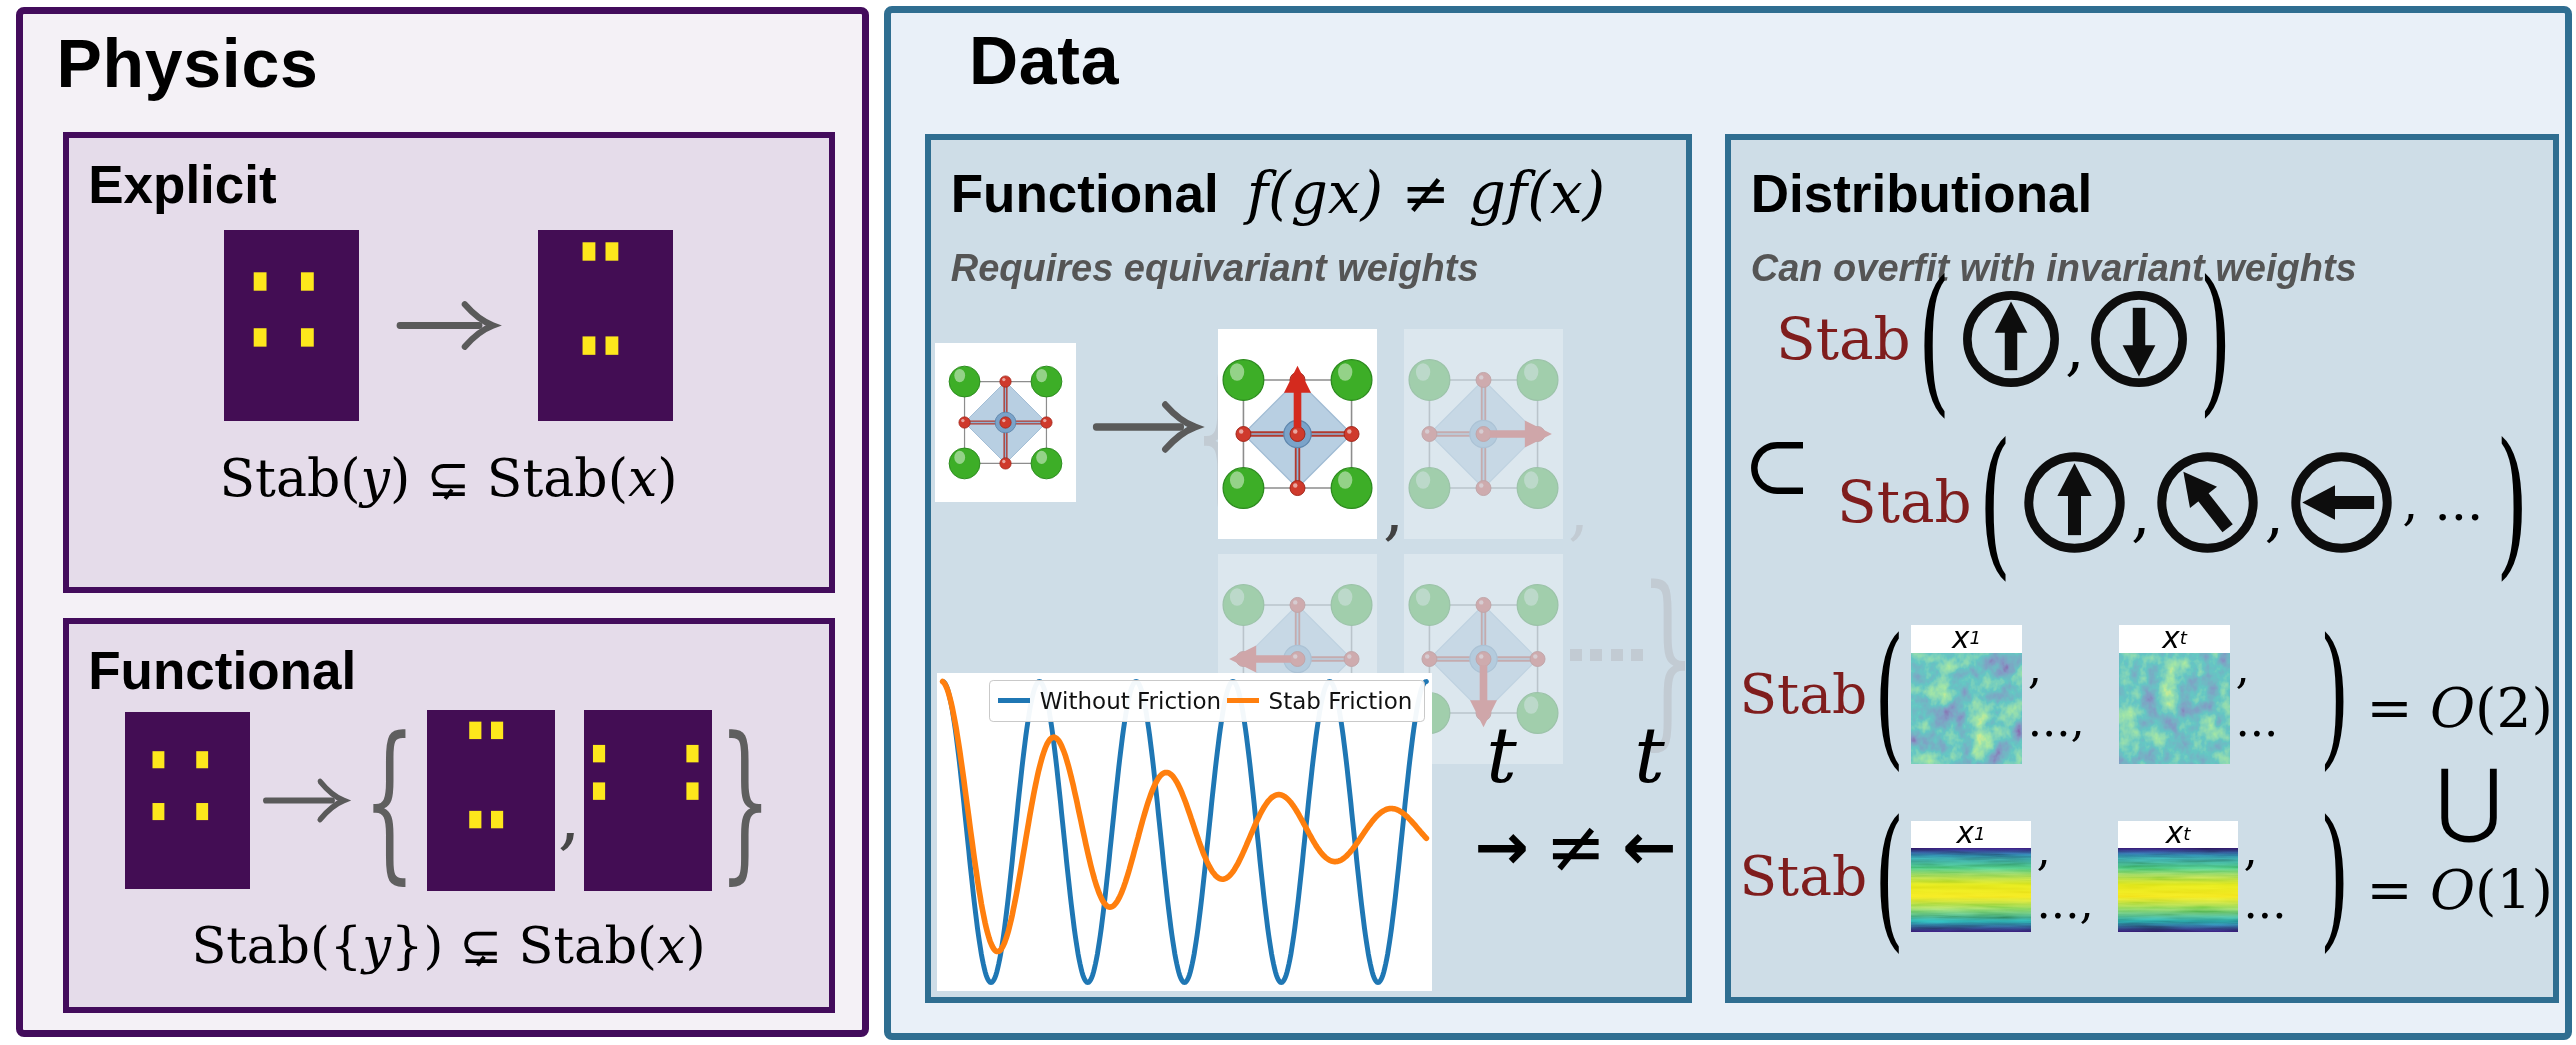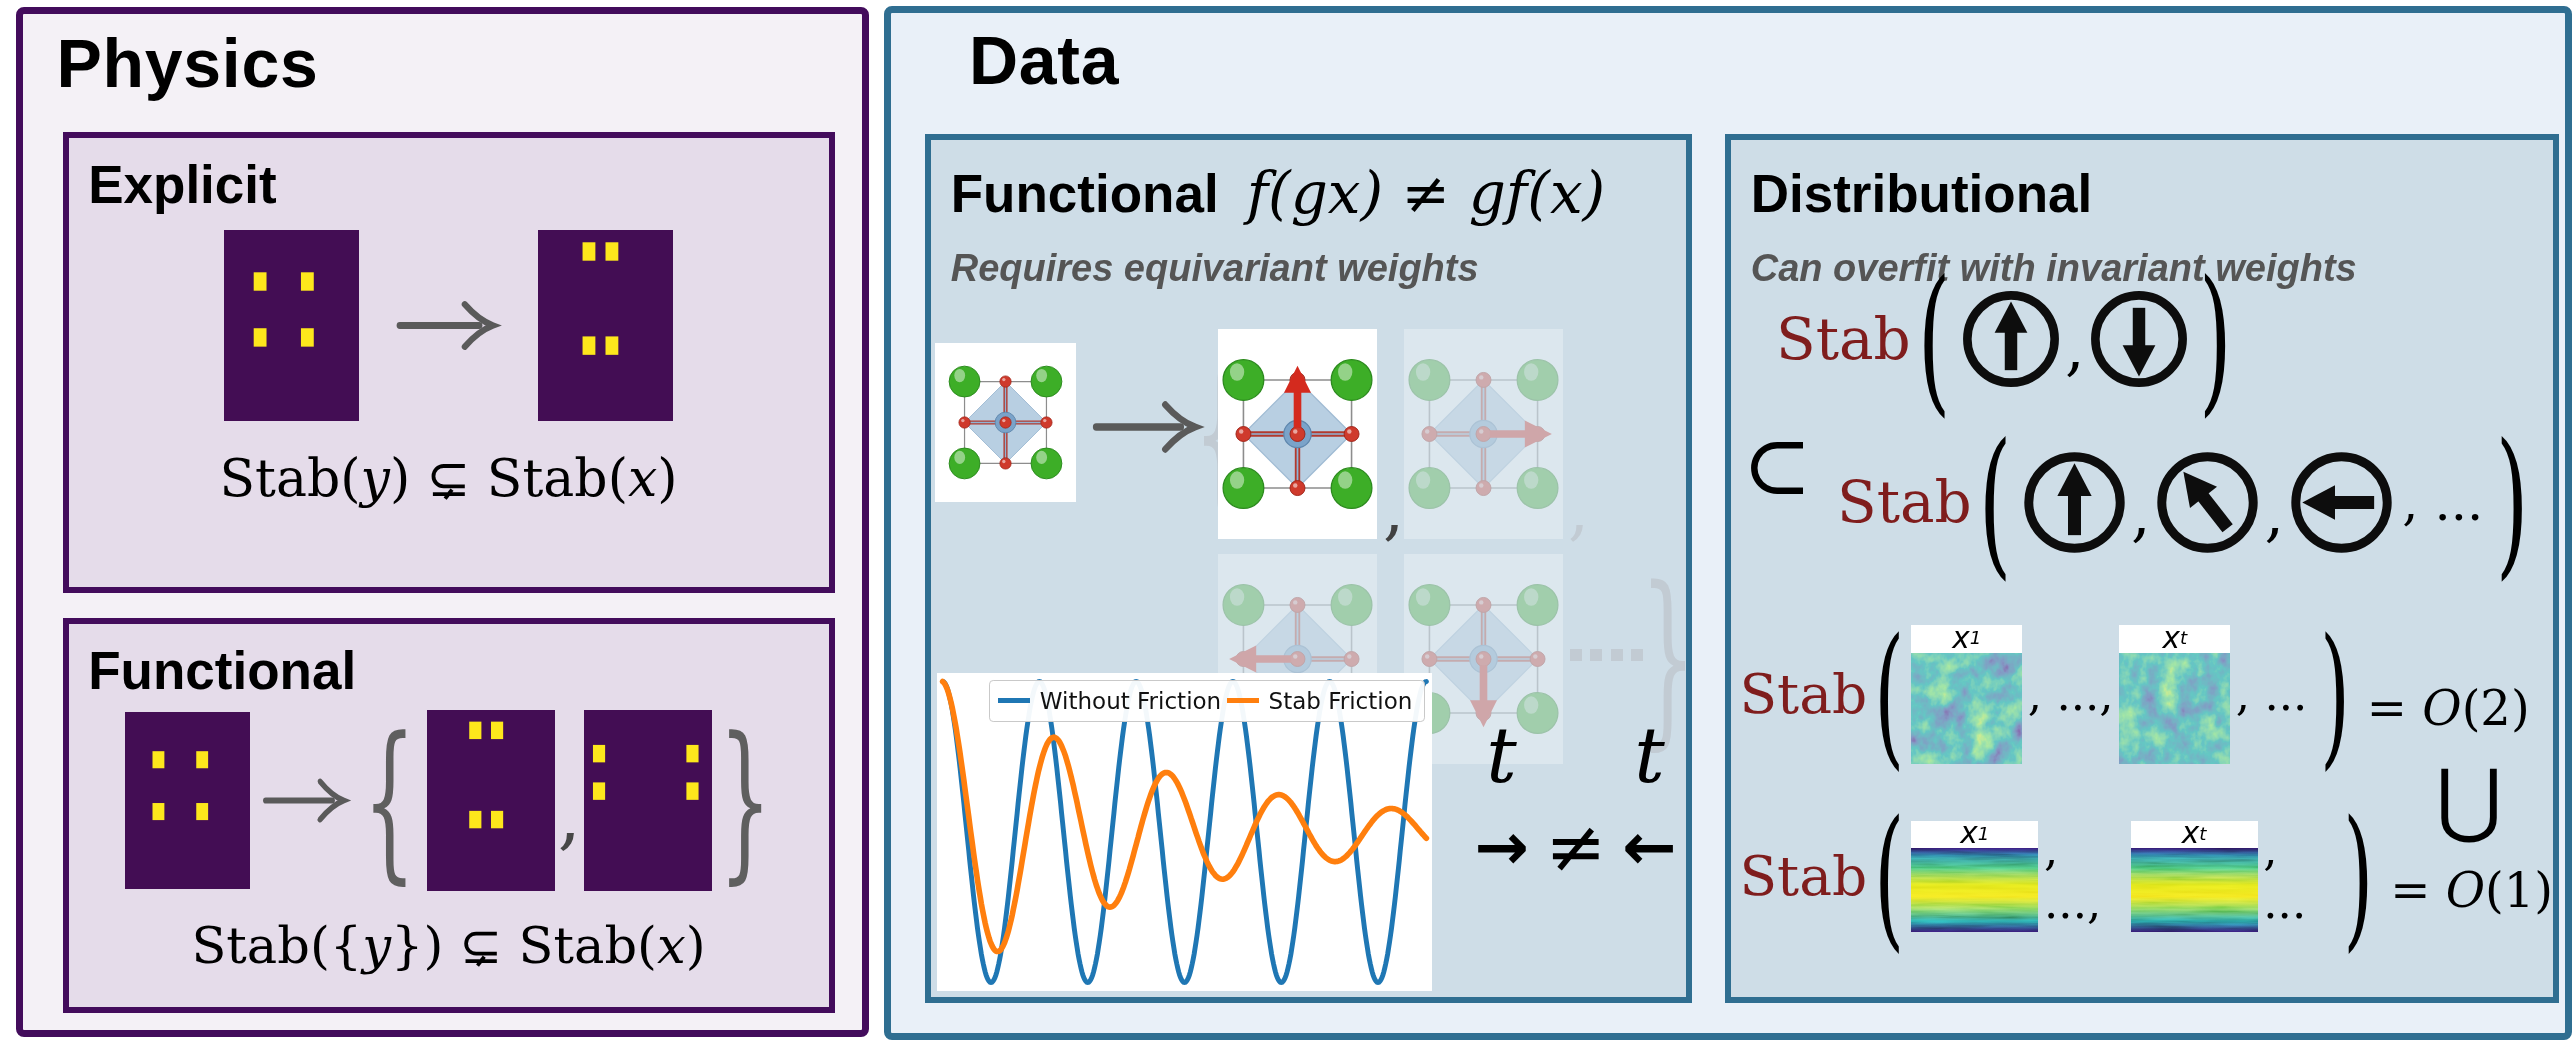--- a/index.html
+++ b/index.html
@@ -77,21 +77,21 @@
   .stab{font-size:58px; color:#7f1d1d;}
   .tparen{font-family:"DejaVu Serif",serif; font-weight:300; line-height:1; display:inline-block; transform-origin:center; color:#000;}
   .paren-spin{font-size:84px; transform:scaleY(1.9); margin:0 7px;}
   .paren-thumb{font-size:77px; transform:scaleY(2.0); margin:0 7px;}
   .spin{display:inline-block; width:106px; height:106px;}
   .spin svg{display:block; width:100%; height:100%;}
   .dcomma{font-family:"DejaVu Serif",serif; font-size:62px; color:#000; align-self:flex-end; margin:0 1.4px 12.7px 1.4px; line-height:1;}
   .dsep{font-family:"DejaVu Serif",serif; font-size:45px; color:#000; margin:0 5.6px;}
   .subset-sym{font-family:"DejaVu Serif",serif; font-size:83px; color:#000; line-height:1;}
   .union-sym{font-family:"DejaVu Sans",sans-serif; font-size:81px; color:#000; line-height:1;}
-  .result{font-size:48px; color:#000; white-space:nowrap; margin-left:9.8px;margin-top:27px;}
+  .result{font-size:55px; color:#000; white-space:nowrap; margin-left:9.8px;margin-top:27px;}
 
   .thumb{display:flex; flex-direction:column; background:#fff;}
   .thumb-label{height:28px; background:#fff; display:flex; align-items:center; justify-content:center;
     font-family:"DejaVu Sans",sans-serif; font-style:italic; font-size:29.5px; color:#000; line-height:1;}
   .thumb-label sub{font-size:0.62em; vertical-align:-0.2em;}
   .thumb-img{flex:1; position:relative; overflow:hidden;}
   .thumb-img svg{position:absolute; inset:0; width:100%; height:100%;}
   .strat{background:linear-gradient(180deg,#2d1460 0%,#27708e 9%,#44bf70 24%,#dde318 44%,#f4e41c 58%,#7ad151 72%,#228c8d 87%,#2d1460 100%);}
   .strat svg{mix-blend-mode:overlay; opacity:.55;}
 </style>

